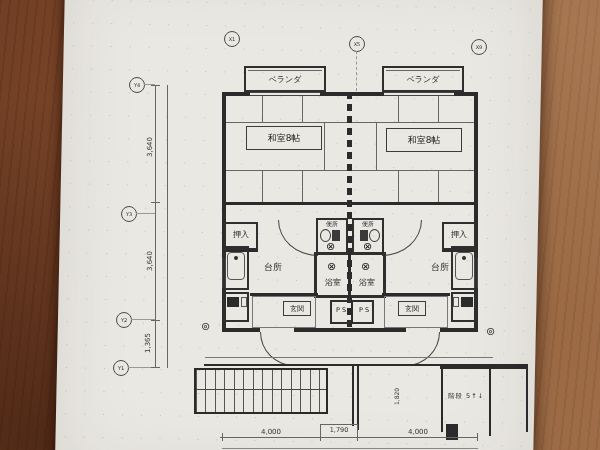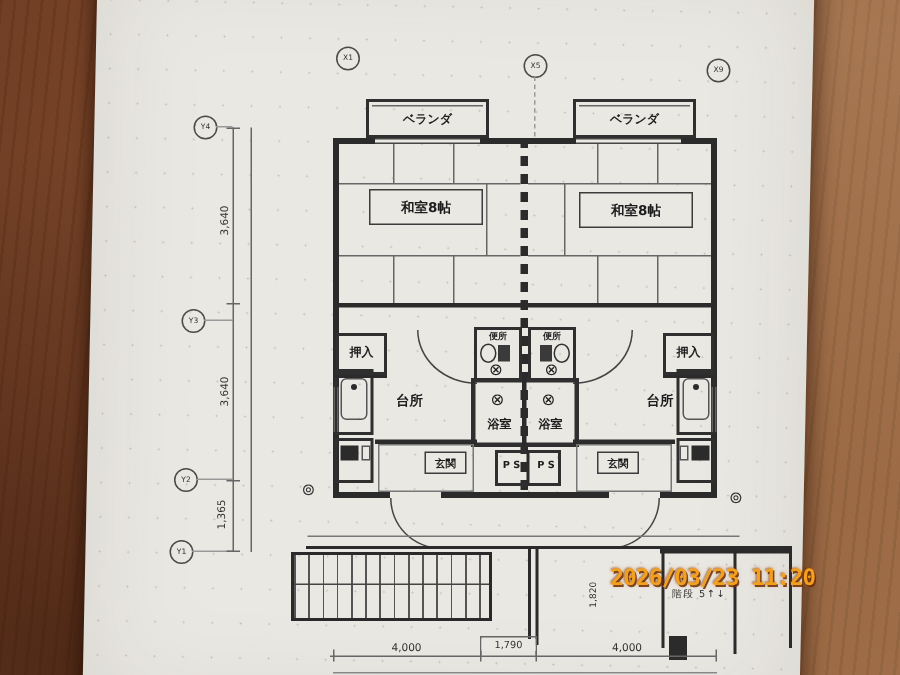--- a/index.html
+++ b/index.html
@@ -15,21 +15,21 @@
     background-image:radial-gradient(circle, rgba(90,85,80,.28) .5px, transparent .8px);
     background-size:19px 23px;
     transform:rotate(1.2deg);
     box-shadow:-4px 4px 10px rgba(30,10,0,.45), 6px 0 12px rgba(30,10,0,.35), inset 0 0 70px rgba(130,120,105,.18);}
   .wall{position:absolute;background:#2b2b2b;}
   .line{position:absolute;background:#666;}
   .xline{position:absolute;background:#999;}
   .box{position:absolute;border:2px solid #2f2f2f;box-sizing:border-box;}
   .box1{position:absolute;border:1px solid #555;box-sizing:border-box;}
   .lbl{position:absolute;display:flex;align-items:center;justify-content:center;
-       font-size:8px;color:#1d1d1d;white-space:nowrap;font-weight:bold;}
+       font-size:8px;color:#1d1d1d;white-space:nowrap;}
   .lblbox{background:#eae8e3;border:1px solid #3c3c3c;}
   .gridc{position:absolute;width:14px;height:14px;border:1px solid #4a4a4a;border-radius:50%;
        display:flex;align-items:center;justify-content:center;font-size:5px;color:#333;}
   .arc{position:absolute;box-sizing:border-box;}
   .dimt{position:absolute;font-size:7px;color:#333;text-align:center;white-space:nowrap;}
   .vrot{transform:rotate(-90deg);}
   .partywall{position:absolute;background:repeating-linear-gradient(180deg,#2b2b2b 0 7px,#eae8e3 7px 12px);}
   .stairs{position:absolute;border:2px solid #2a2a2a;box-sizing:border-box;
        background:repeating-linear-gradient(90deg,#555 0 1px, transparent 1px 9.5px);}
   .winopen{position:absolute;background:#eae8e3;box-sizing:border-box;}
@@ -207,14 +207,13 @@
     <div class="line" style="left:477px;top:433px;width:1px;height:8px;"></div>
     <div class="line" style="left:320px;top:424px;width:37px;height:1px;"></div>
     <div class="line" style="left:320px;top:424px;width:1px;height:13px;"></div>
     <div class="line" style="left:357px;top:424px;width:1px;height:13px;"></div>
     <div class="dimt" style="left:241px;top:428px;width:60px;">4,000</div>
     <div class="dimt" style="left:321px;top:426px;width:36px;font-size:6.5px;background:#eae8e3;">1,790</div>
     <div class="dimt" style="left:388px;top:428px;width:60px;">4,000</div>
     <div class="line" style="left:222px;top:448px;width:256px;height:1px;background:#888;"></div>
   </div>
 
-  <div id="timestamp">2026/03/23 11:20</div>
 </div>
 
 </body></html>

